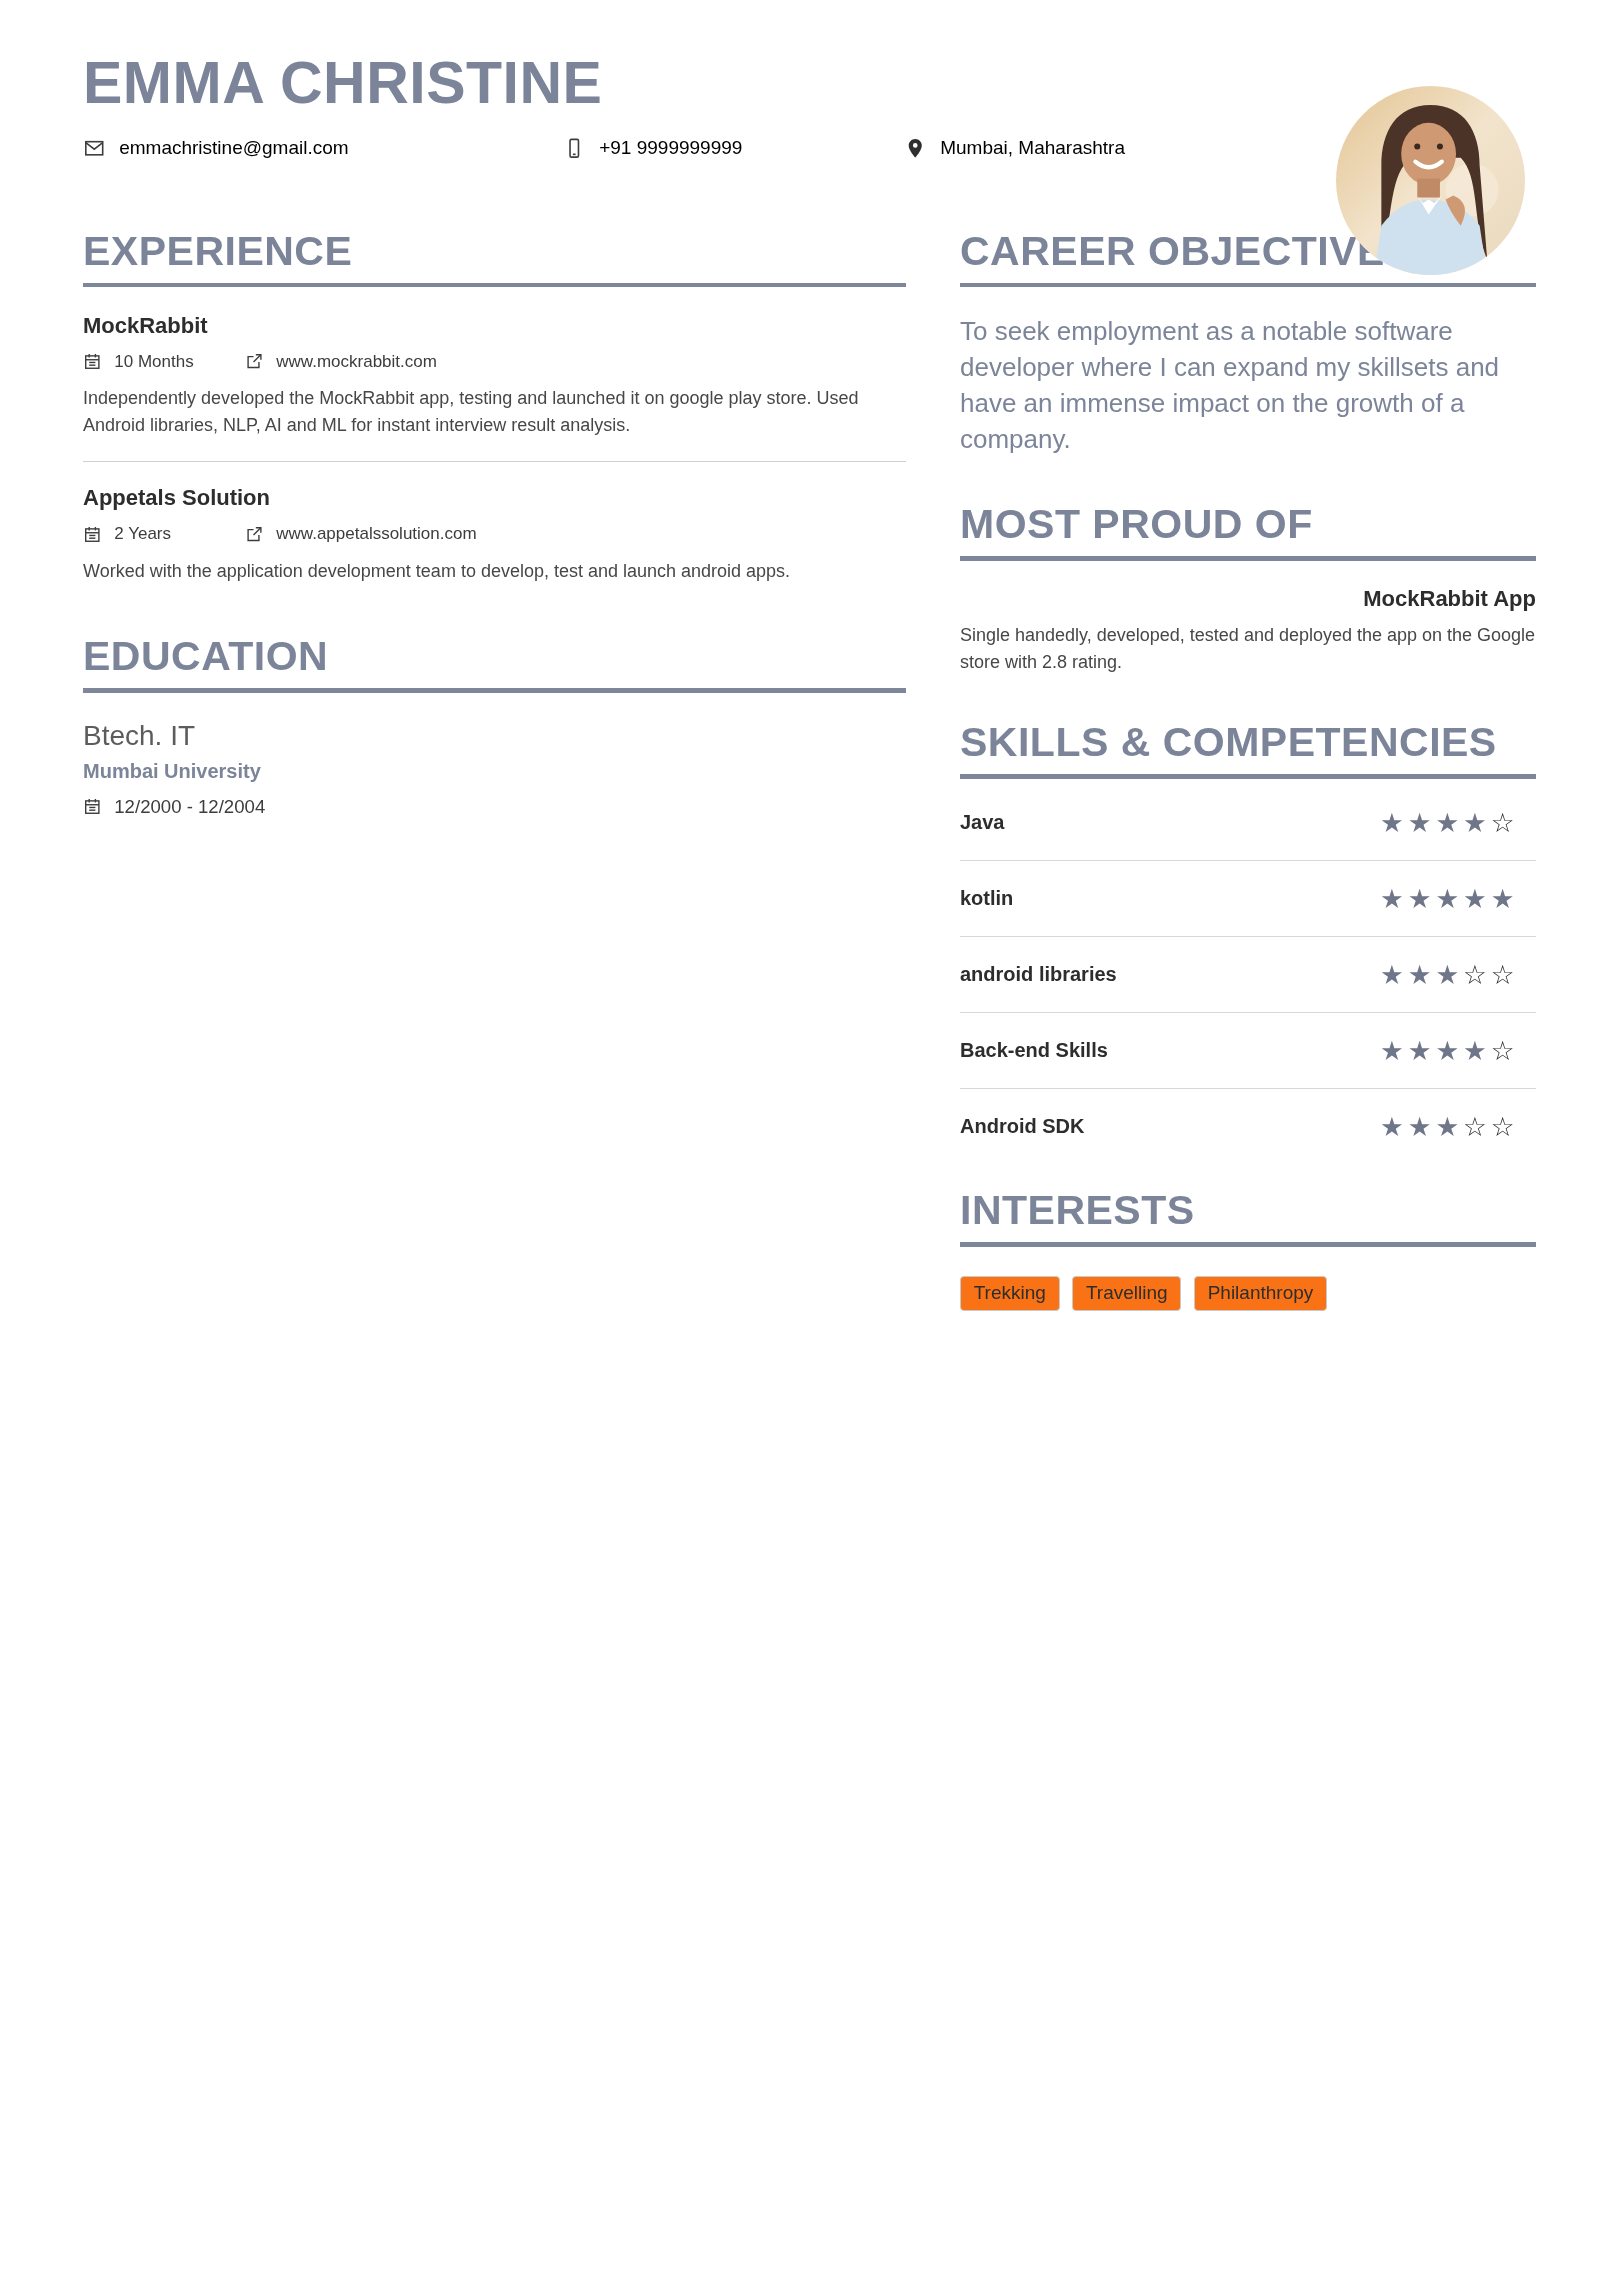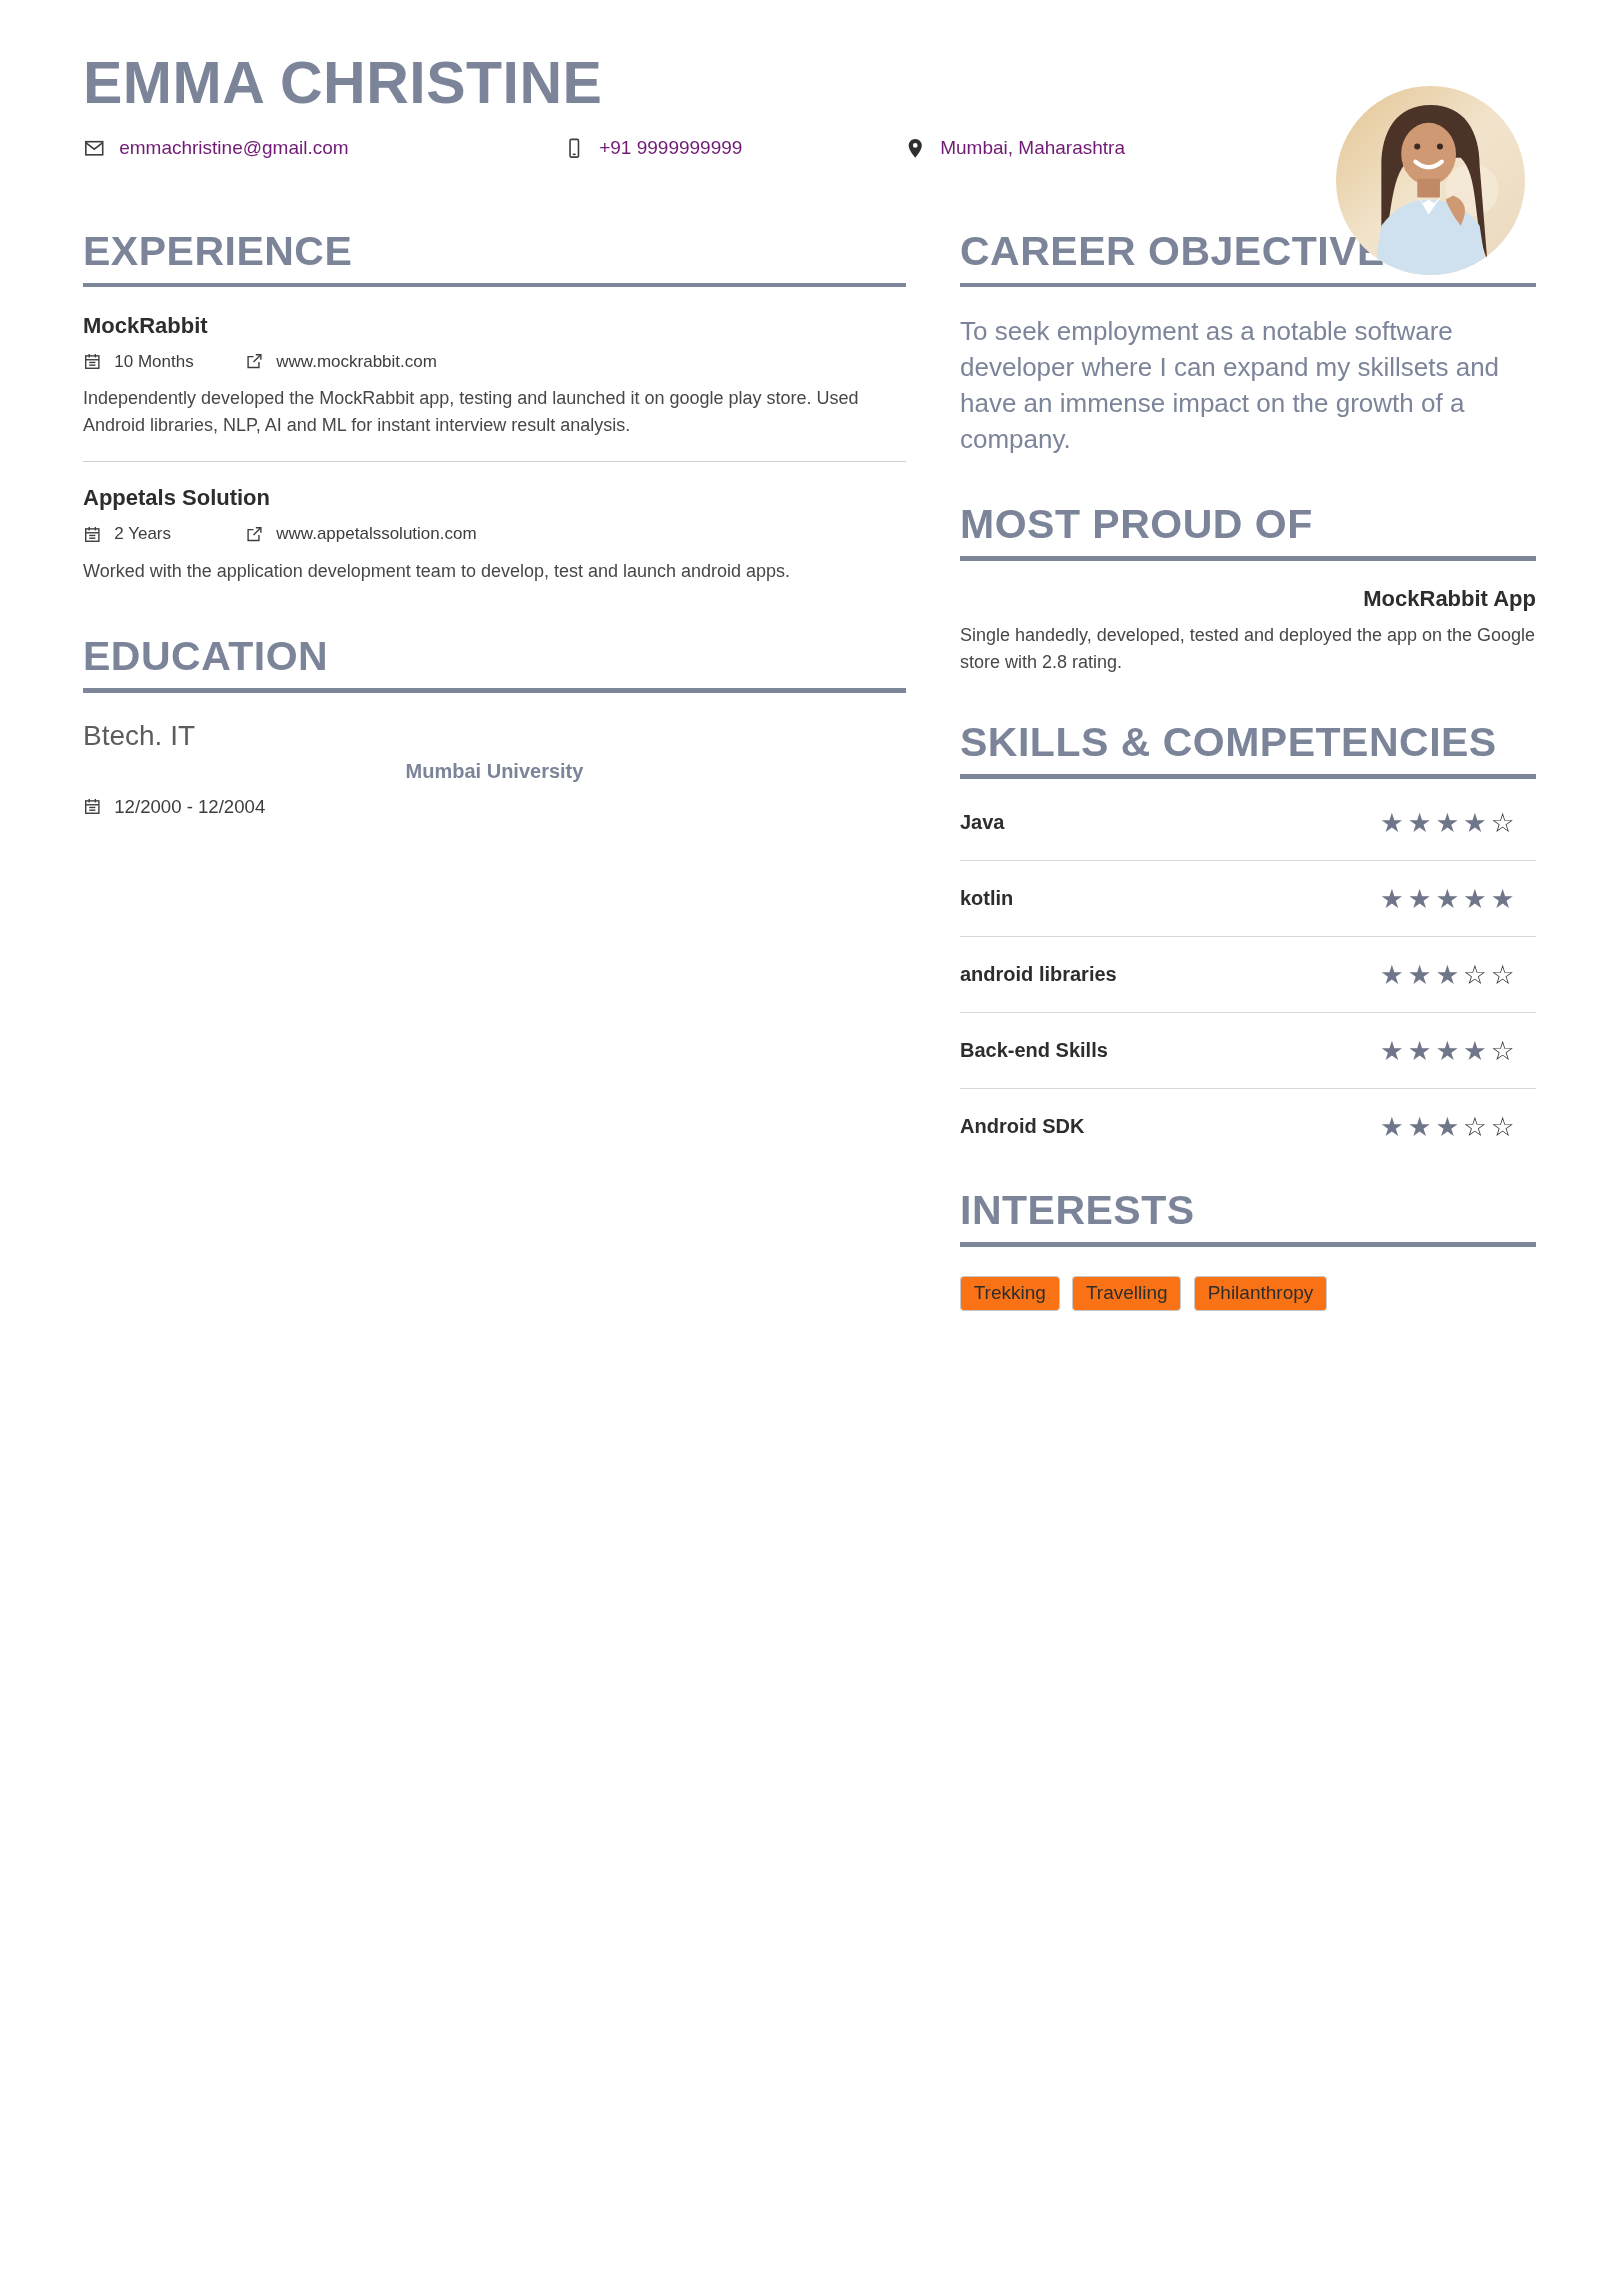--- a/index.html
+++ b/index.html
@@ -6,21 +6,21 @@
   body { width:1621px; height:2293px; font-family:"Liberation Sans", sans-serif; }
   .page { position:relative; width:1621px; height:2293px; background:#fff; overflow:hidden;border-radius:20px; }
 
   
   .header { padding:53px 84px 0 83px; position:relative; }
   .name { margin:0; font-size:59px; font-weight:bold; color:#7b8499; letter-spacing:0.5px; line-height:1.05; }
   .summary { margin:13.7px 0 0 0; width:1186px; font-size:26px; line-height:43px; color:#7b8499; }
 
   .contact-row { position:relative; height:37px; margin-top:21.6px; }
   .contact-item { position:absolute; top:0; display:flex; align-items:center; gap:13.7px;
-                  font-size:19px; color:#701a75; white-space:nowrap; }
+                  font-size:19px; color:#000000; white-space:nowrap; }
   .contact-email { left:0; }
   .contact-phone { left:480px; }
   .contact-location { left:821px; }
   .cicon { width:22.5px; height:22.5px; flex:0 0 auto; }
   .cicon svg { display:block; }
 
   .avatar { position:absolute; left:1336px; top:86px; width:189px; height:189px;
             border-radius:50%; overflow:hidden; }
   .avatar svg { display:block; width:100%; height:100%; }
 
@@ -41,21 +41,21 @@
   .meta-right { display:flex; align-items:center; gap:12.7px; }
   .meta-right a { color:#3d3d3d; text-decoration:none; }
   .micon { width:18.6px; height:18.6px; flex:0 0 auto; }
   .micon svg { display:block; }
   .entry-desc { margin:13.7px 0 0 0; width:806px; font-size:18px; line-height:27px; color:#474747; }
   .entry-divider { border:none; border-top:1px solid #cfcfcf; margin:21.6px 0 0 0; }
 
   
   .edu-section { margin-top:49px; }
   .edu-degree { margin:27.4px 0 0 0; font-size:28px; color:#5c5c5c; }
-  .edu-school { margin:7.8px 0 0 0; font-size:20px; font-weight:bold; color:#7b8499;text-align:center; }
+  .edu-school { margin:7.8px 0 0 0; font-size:20px; font-weight:bold; color:#7b8499; }
   .edu-dates { display:flex; align-items:center; gap:12.7px; margin-top:12.7px; font-size:18.6px; color:#3d3d3d; }
 
   
   .objective-text { margin:25.5px 0 0 0; font-size:26px; line-height:36px; color:#7b8499; }
   .proud-section { margin-top:45px; }
   .proud-title { margin:25.5px 0 0 0; font-size:22px; font-weight:bold; color:#2d2d2d;text-align:right; }
   .proud-desc { margin:9.8px 0 0 0; font-size:18px; line-height:26.5px; color:#474747; }
 
   .skills-section { margin-top:45px; }
   .skill-rows { margin-top:5.9px; }

